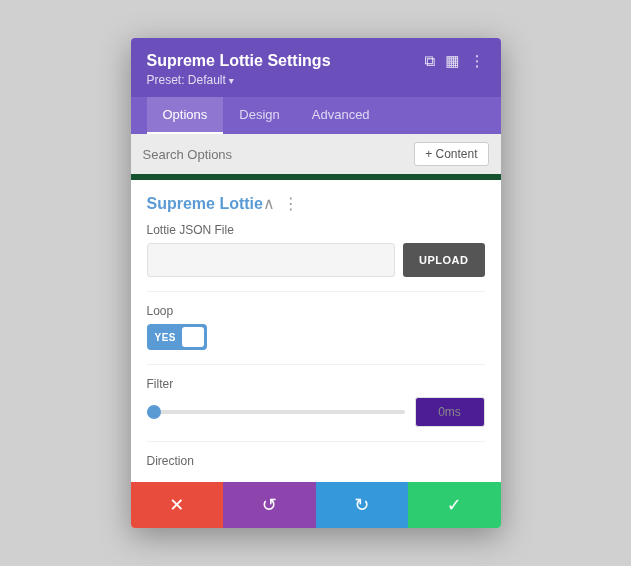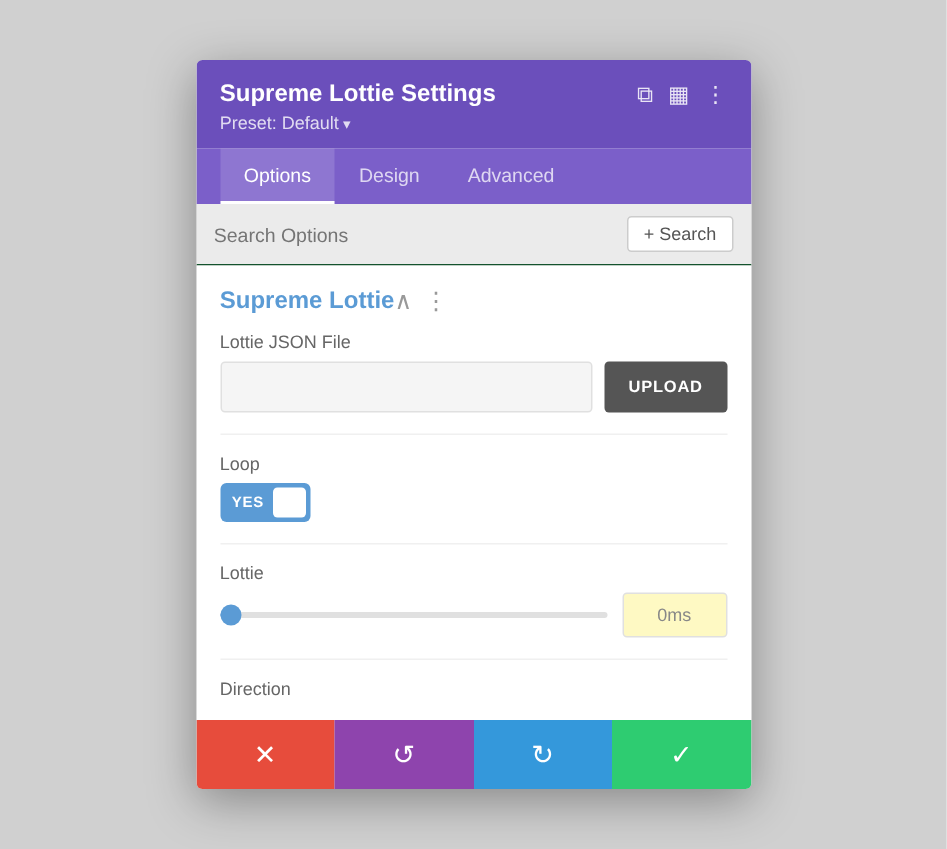--- a/index.html
+++ b/index.html
@@ -78,21 +78,21 @@
       background: rgba(255,255,255,0.15);
     }
 
     
     .search-bar {
       background: #ebebeb;
       padding: 8px 12px;
       display: flex;
       align-items: center;
       gap: 8px;
-      border-bottom: 1px solid #14532d;
+      border-bottom: 6px solid #14532d;
     }
     .search-input {
       flex: 1;
       border: none;
       background: transparent;
       font-size: 13px;
       color: #555;
       outline: none;
     }
     .filter-btn {
@@ -240,21 +240,21 @@
       position: absolute;
       top: -5px;
       left: calc(3% - 7px);
       cursor: pointer;
     }
     .slider-value {
       width: 70px;
       height: 30px;
       border: 1px solid #e0e0e0;
       border-radius: 3px;
-      background: #fef9c3;
+      background: #4c1d95;
       font-size: 12px;
       color: #888;
       display: flex;
       align-items: center;
       justify-content: center;
     }
 
     
     .bottom-bar {
       display: flex;
@@ -307,21 +307,21 @@
       <span>Design</span>
     </div>
     <div class="tab">
       <span>Advanced</span>
     </div>
   </div>
 
   <div class="search-bar">
     <input class="search-input" type="text" placeholder="Search Options" style="">
     <button class="filter-btn">
-      <span>+ Search</span>
+      <span>+ Content</span>
     </button>
   </div>
 
   <div class="content-area">
 
     <div class="section-header">
       <span class="section-title">Supreme Lottie</span>
       <div class="section-controls">
         <span class="section-chevron">∧</span>
         <span class="section-dots">⋮</span>
@@ -344,21 +344,21 @@
         <div class="toggle-track">
           <span class="toggle-yes">YES</span>
           <div class="toggle-thumb"></div>
         </div>
       </div>
     </div>
 
     <div class="divider"></div>
 
     <div class="field-group" style="padding-top:12px;">
-      <div class="field-label">Lottie</div>
+      <div class="field-label">Filter</div>
       <div class="slider-row">
         <div class="slider-track">
           <div class="slider-fill"></div>
           <div class="slider-thumb"></div>
         </div>
         <div class="slider-value">0ms</div>
       </div>
     </div>
 
     <div class="divider"></div>

